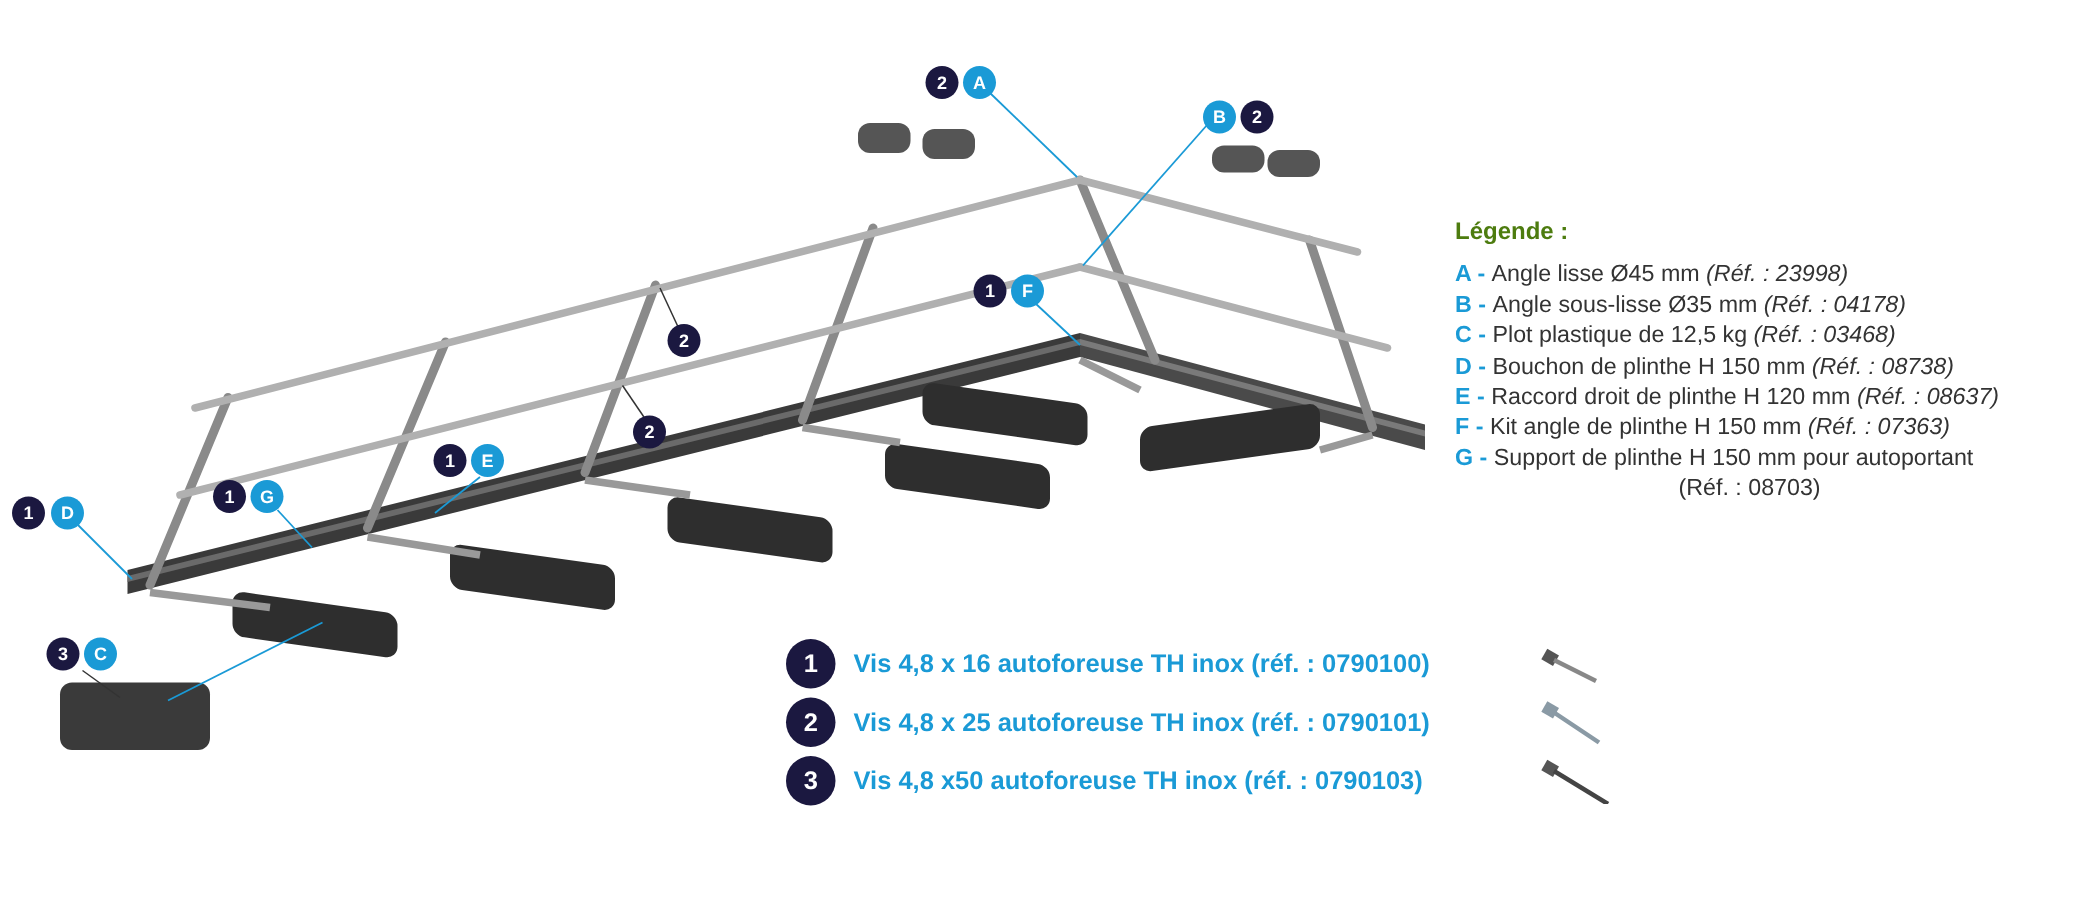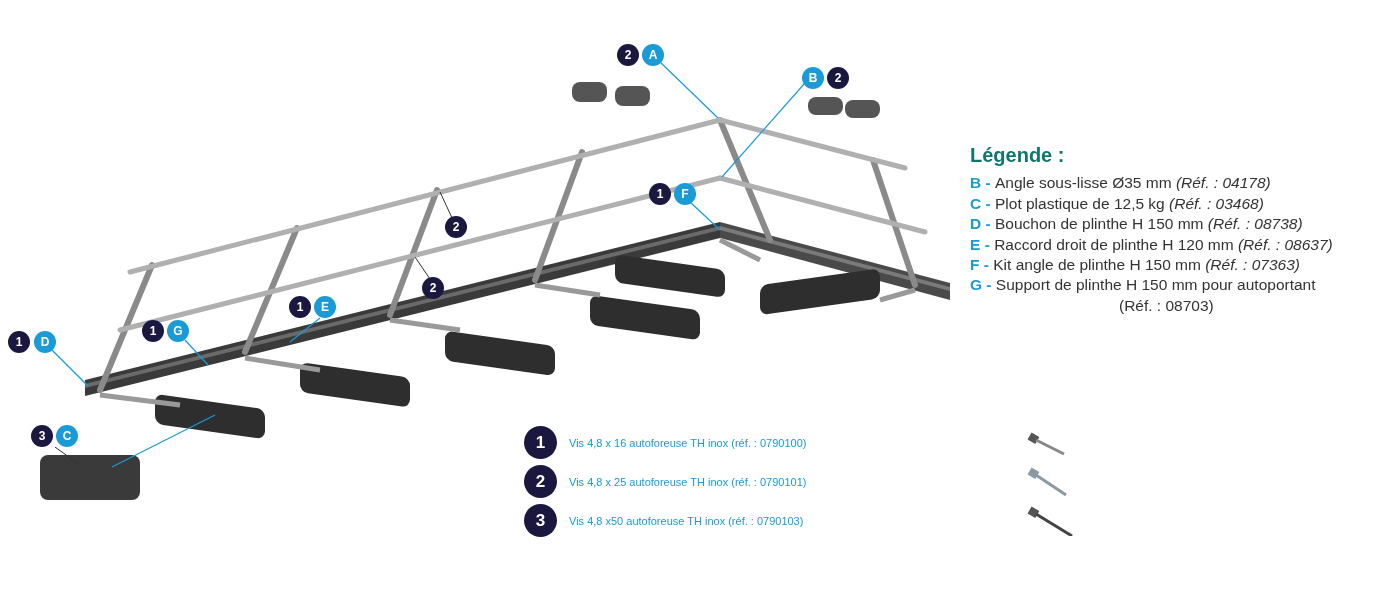--- a/index.html
+++ b/index.html
@@ -2,28 +2,28 @@
 <html><head>
 <meta charset="utf-8">
 <style>
   html, body { margin:0; padding:0; background:#ffffff; }
   body { width:1400px; height:600px; position:relative; overflow:hidden; font-family:"Liberation Sans", sans-serif; }
   #diagram { position:absolute; left:0; top:0; width:1400px; height:600px; }
   .badge { position:absolute; width:22px; height:22px; border-radius:50%; color:#fff; font-weight:bold; font-size:12px; line-height:22px; text-align:center; font-family:"Liberation Sans", sans-serif; }
   .badge.dark { background:#1b1840; }
   .badge.blue { background:#1a9ad6; }
   .legend { position:absolute; left:970px; top:145px; color:#333; font-size:15.5px; line-height:20.4px; }
-  .legend .title { color:#0f766e; font-weight:bold; font-size:20px; margin-bottom:8px; }
+  .legend .title { color:#4d7c0f; font-weight:bold; font-size:16px; margin-bottom:8px; }
   .legend .item .letter { color:#1a9ad6; font-weight:bold; }
   .legend .item .ref { font-style:italic; }
   .legend .cont { padding-left:30px;text-align:center; }
   .screws { position:absolute; left:524px; top:423px; }
   .screw-row { display:flex; align-items:center; height:39px; }
   .screw-row .num { width:33px; height:33px; border-radius:50%; background:#1b1840; color:#fff; font-weight:bold; font-size:17px; line-height:33px; text-align:center; margin-right:12px; }
-  .screw-row .txt { color:#1a9ad6; font-weight:normal; font-size:11px; width:455px; }
+  .screw-row .txt { color:#1a9ad6; font-weight:bold; font-size:17px; width:455px; }
   .screw-row .ico { width:50px; height:30px; }
 </style>
 </head>
 <body>
 
 <svg id="diagram" viewBox="0 0 1400 600">
 
   <g>
     <polygon points="85,380 720,222 720,238 85,396" fill="#3a3a3a"></polygon>
     <polygon points="85,384 720,226 720,230 85,388" fill="#6a6a6a"></polygon>
@@ -101,20 +101,21 @@
 <div class="badge blue" style="left:167px;top:320px;">G</div>
 <div class="badge dark" style="left:8px;top:331px;">1</div>
 <div class="badge blue" style="left:34px;top:331px;">D</div>
 <div class="badge dark" style="left:31px;top:425px;">3</div>
 <div class="badge blue" style="left:56px;top:425px;">C</div>
 <div class="badge dark" style="left:445px;top:216px;">2</div>
 <div class="badge dark" style="left:422px;top:277px;">2</div>
 
 <div class="legend">
   <div class="title">Légende :</div>
+  <div class="item"><span class="letter">A</span><span class="letter"> - </span><span>Angle lisse Ø45 mm </span><span class="ref">(Réf. : 23998)</span></div>
   <div class="item"><span class="letter">B</span><span class="letter"> - </span><span>Angle sous-lisse Ø35 mm </span><span class="ref">(Réf. : 04178)</span></div>
   <div class="item"><span class="letter">C</span><span class="letter"> - </span><span>Plot plastique de 12,5 kg </span><span class="ref">(Réf. : 03468)</span></div>
   <div class="item"><span class="letter">D</span><span class="letter"> - </span><span>Bouchon de plinthe H 150 mm </span><span class="ref">(Réf. : 08738)</span></div>
   <div class="item"><span class="letter">E</span><span class="letter"> - </span><span>Raccord droit de plinthe H 120 mm </span><span class="ref">(Réf. : 08637)</span></div>
   <div class="item"><span class="letter">F</span><span class="letter"> - </span><span>Kit angle de plinthe H 150 mm </span><span class="ref">(Réf. : 07363)</span></div>
   <div class="item"><span class="letter">G</span><span class="letter"> - </span><span>Support de plinthe H 150 mm pour autoportant</span></div>
   <div class="cont"><span class="ref">(Réf. : 08703)</span></div>
 </div>
 
 <div class="screws">

